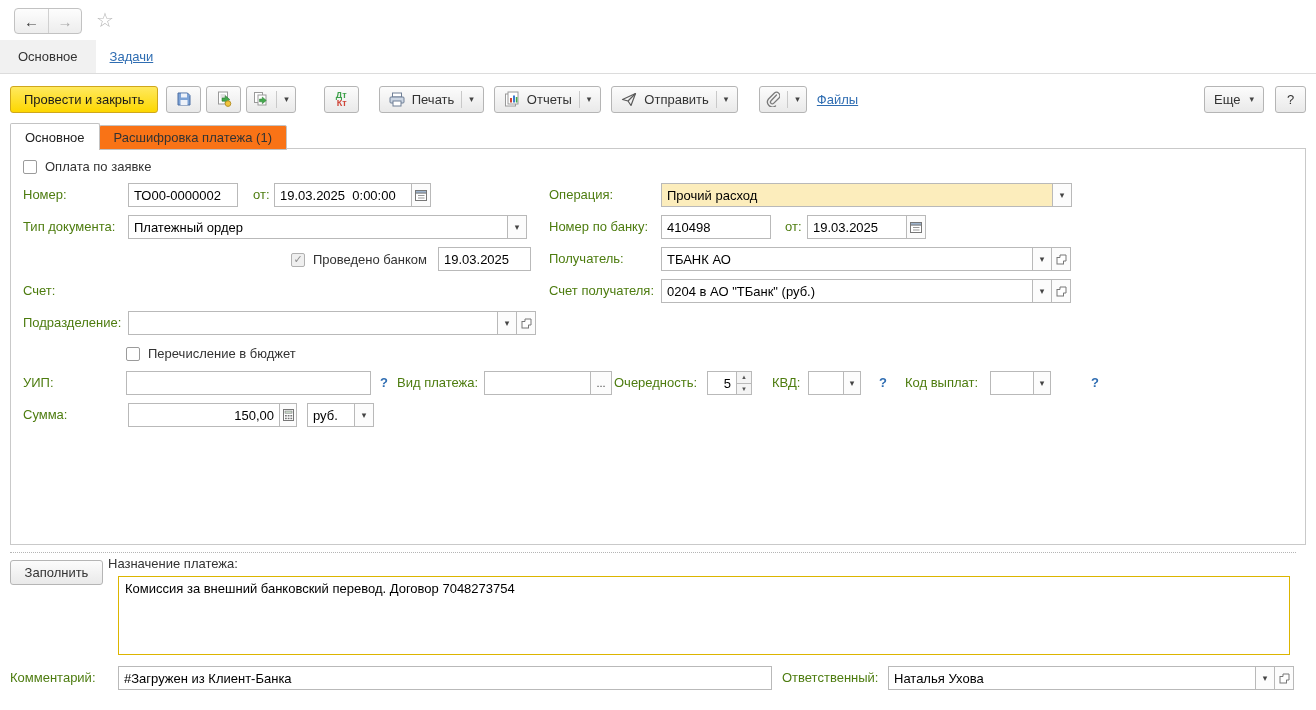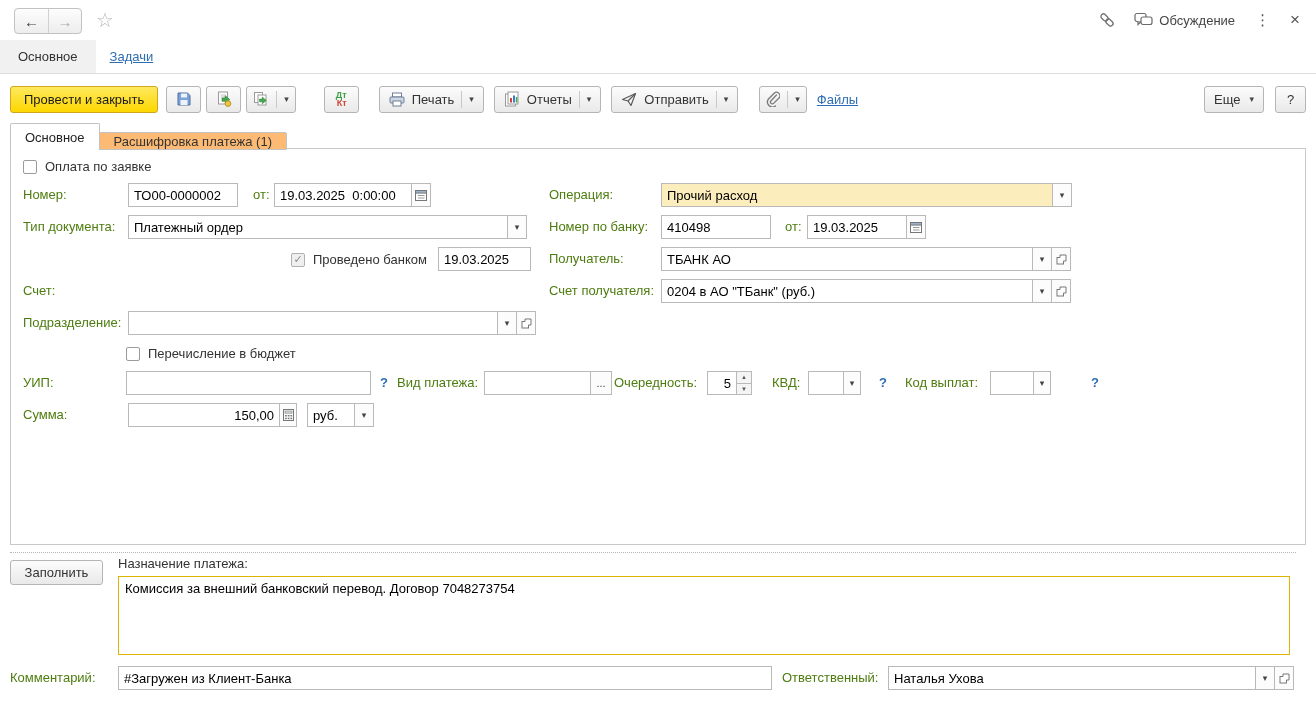--- a/index.html
+++ b/index.html
@@ -33,21 +33,21 @@
   .caret.nosep { border-left:none; padding-left:2px; }
   .dtkt { line-height:8px; font-size:9px; font-weight:bold; text-align:center; }
   .dtkt .dt { color:#3ca049; display:block; text-align:left; }
   .dtkt .kt { color:#cf4437; display:block; text-align:right; }
   .toolbar .link { font-size:13px; color:#2f6db2; text-decoration:underline; cursor:pointer; margin-left:10px; }
 
   
   .tabstrip { position:absolute; top:123px; left:10px; height:27px; display:flex; z-index:2; align-items:flex-end; }
   .tab { font-size:13px; padding:0 14px; display:flex; align-items:center; cursor:pointer; border:1px solid #c3c3c3; border-radius:2px 2px 0 0; }
   .tab.active { background:#fff; height:27px; border-bottom:none; color:#222; }
-  .tab.inactive { background:#fdba74; height:18px; margin-left:-1px; color:#333; }
+  .tab.inactive { background:#f97316; height:25px; margin-left:-1px; color:#333; }
   .panel { position:absolute; top:148px; left:10px; width:1296px; height:397px; border:1px solid #c9c9c9; background:#fff; z-index:1; }
 
   
   .lbl { position:absolute; font-size:13px; color:#4d7c0f; line-height:24px; white-space:nowrap; }
   .fld { position:absolute; display:flex; align-items:flex-start; }
   .fld input { height:24px; border:1px solid #b9b9b9; padding:0 5px; font-family:"Liberation Sans",sans-serif; font-size:13px; color:#000; background:#fff; }
   .fld input.hl { background:#fcedbc; }
   .fld input.num { text-align:right; }
   .seg { width:20px; height:24px; border:1px solid #b9b9b9; margin-left:-1px; background:#fcfcfc; display:flex; align-items:center; justify-content:center; cursor:pointer; color:#444; padding:0; font-size:11px; font-family:"Liberation Sans",sans-serif; }
   .seg.caret-btn::after { content:"▾"; font-size:9px; color:#444; }
@@ -57,54 +57,34 @@
   .qmark { position:absolute; font-size:13px; font-weight:bold; color:#2f6db2; line-height:24px; cursor:pointer; }
 
   .cb { display:flex; align-items:center; gap:8px; position:absolute; cursor:pointer; font-size:13px; color:#333; }
   .cb .box { width:14px; height:14px; border:1px solid #9b9b9b; border-radius:2px; background:#fff; display:flex; align-items:center; justify-content:center; }
   .cb .box.checked { background:#efefef; border-color:#b0b0b0; }
   .cb .box.checked::after { content:"✓"; font-size:11px; color:#8d8d8d; }
 
   
   .splitter { position:absolute; top:552px; left:10px; width:1286px; border-top:1px dotted #b5b5b5; }
   .fill-btn { position:absolute; left:10px; top:560px; width:93px; height:25px; background:linear-gradient(#fcfcfc,#e9e9e9); border:1px solid #b5b5b5; border-radius:3px; font-size:13px; color:#333; cursor:pointer; font-family:"Liberation Sans",sans-serif; }
-  .purpose-lbl { position:absolute; left:118px; top:556px; font-size:13px; color:#333;text-align:right; }
+  .purpose-lbl { position:absolute; left:108px; top:556px; font-size:13px; color:#333;text-align:right; }
   .purpose-box { position:absolute; left:118px; top:576px; width:1172px; height:79px; border:1px solid #dcb500; font-family:"Liberation Sans",sans-serif; font-size:13px; color:#000; padding:4px 6px; resize:none; outline:none; }
 
   svg { display:block; }
 </style>
 </head>
 <body>
 
 <div class="titlebar">
   <div class="navgroup">
     <button>←</button>
     <button>→</button>
   </div>
   <span class="star">☆</span>
-  <div class="title-actions">
-    <span class="ta-item">
-      <svg width="18" height="18" viewBox="0 0 18 18">
-        <g transform="rotate(45 9 9)" fill="none" stroke="#777" stroke-width="1.4">
-          <rect x="1.5" y="6.5" width="8" height="5" rx="2.5"></rect>
-          <rect x="8.5" y="6.5" width="8" height="5" rx="2.5"></rect>
-        </g>
-      </svg>
-    </span>
-    <span class="ta-item">
-      <svg width="19" height="16" viewBox="0 0 19 16">
-        <rect x="1" y="1.5" width="11" height="8" rx="2" fill="#fff" stroke="#6b6b6b" stroke-width="1.2"></rect>
-        <path d="M4 9.5 L4 12.5 L7 9.5" fill="#fff" stroke="#6b6b6b" stroke-width="1.2"></path>
-        <rect x="7" y="5" width="11" height="7.5" rx="2" fill="#fff" stroke="#6b6b6b" stroke-width="1.2"></rect>
-      </svg>
-      <span>Обсуждение</span>
-    </span>
-    <span class="dots">⋮</span>
-    <span class="wclose">×</span>
-  </div>
 </div>
 
 <div class="navrow">
   <div class="nav-main">Основное</div>
   <a class="nav-link">Задачи</a>
 </div>
 
 <div class="toolbar">
   <button class="tbtn primary">Провести и закрыть</button>
 

